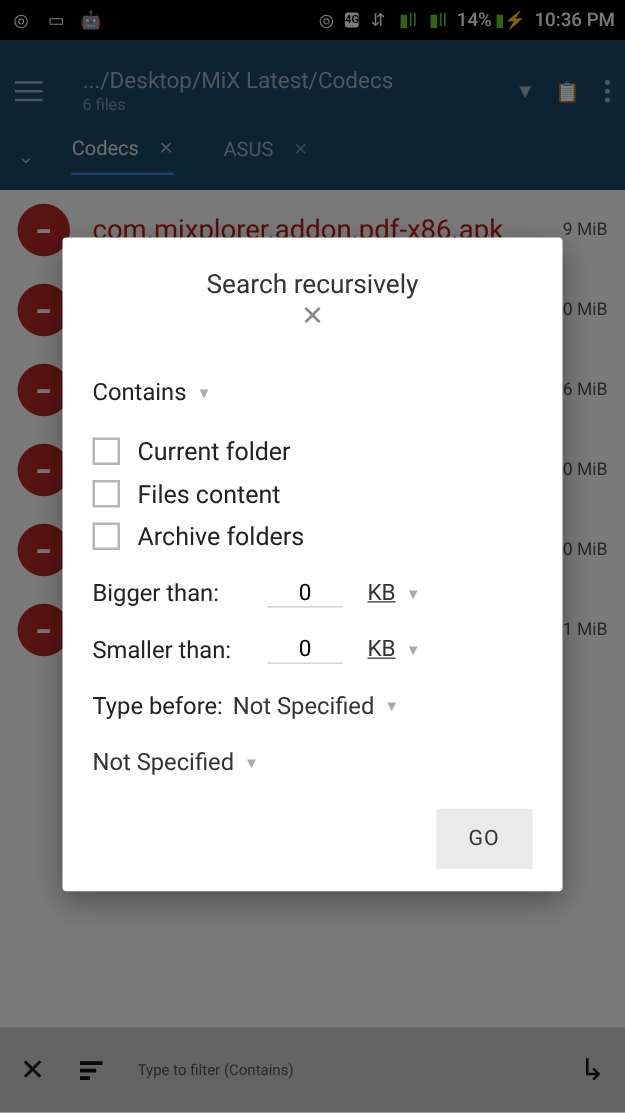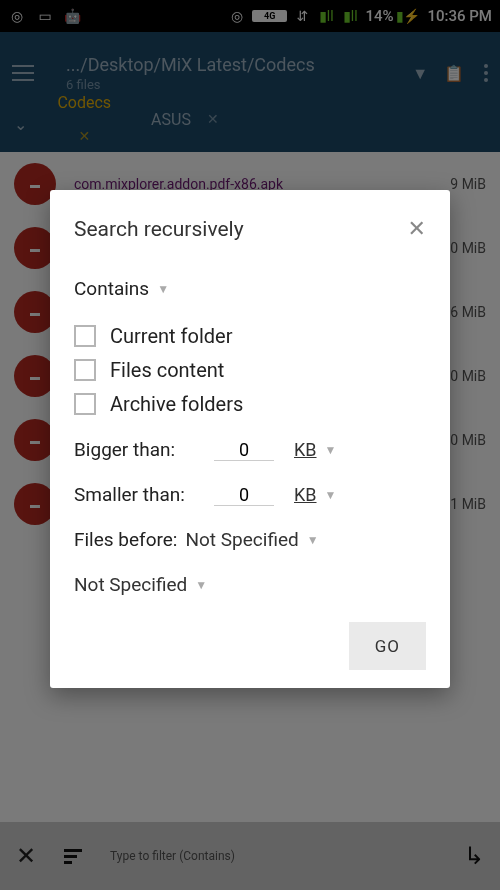--- a/index.html
+++ b/index.html
@@ -4,59 +4,59 @@
   <style>
     * { margin:0; padding:0; box-sizing:border-box; font-family: Roboto, Arial, sans-serif; }
     body { width:500px; height:890px; position:relative; overflow:hidden; background:#e0e0e0; }
     
     .statusbar { position:absolute; top:0; left:0; right:0; height:32px; background:#000; color:#fff; display:flex; align-items:center; padding:0 8px; font-size:14px; }
     .statusbar .left { display:flex; gap:10px; align-items:center; }
     .statusbar .right { margin-left:auto; display:flex; gap:6px; align-items:center; }
     .sb-icon { width:18px; height:18px; display:inline-flex; align-items:center; justify-content:center; }
     .battery-text { font-size:15px; font-weight:500; }
     .time-text { font-size:15px; font-weight:500; margin-left:4px; }
-    .badge4g { background:#fff; color:#000; font-size:9px; font-weight:bold; padding:1px 12px; border-radius:2px; }
+    .badge4g { background:#fff; color:#000; font-size:9px; font-weight:bold; padding:1px 0; border-radius:2px; }
     
     .appbar { position:absolute; top:32px; left:0; right:0; height:120px; background:#1c4a6a; }
     .appbar-top { display:flex; align-items:center; padding:14px 12px 0 12px; height:68px; }
     .menu-btn { width:36px; height:36px; display:flex; flex-direction:column; justify-content:center; gap:5px; }
     .menu-btn div { height:2px; background:#9fb4c4; width:22px; }
     .path-area { flex:1; margin-left:18px; color:#9fb4c4; }
     .path-text { font-size:18px; }
     .file-count { font-size:13px; margin-top:2px; color:#7a97ac; }
     .dropdown-arrow { color:#9fb4c4; margin:0 16px; }
     .clipboard-icon { color:#9fb4c4; margin-right:20px; }
     .overflow-icon { color:#9fb4c4; display:flex; flex-direction:column; gap:3px; }
     .overflow-icon div { width:4px; height:4px; background:#9fb4c4; border-radius:50%; }
     .tabs-row { display:flex; align-items:center; padding:0 14px; height:48px; color:#9fb4c4; font-size:16px; }
     .tab-chevron { margin-right:30px; }
     .tab { display:flex; align-items:center; gap:16px; margin-right:40px; padding-bottom:10px; }
-    .tab.active { border-bottom:2px solid #3b82f6; color:#eab308;flex-direction:column; }
+    .tab.active { border-bottom:2px solid #3b82f6; color:#e5e5e5; }
     .tab-close { font-size:14px; opacity:0.7; }
     
     .file-list { position:absolute; top:152px; left:0; right:0; bottom:68px; background:#fff; }
     .file-row { display:flex; align-items:center; height:64px; padding:0 14px; gap:18px; }
     .file-icon { width:42px; height:42px; background:#b82b23; border-radius:50%; position:relative; }
     .file-icon::after { content:"▬"; position:absolute; top:50%; left:50%; transform:translate(-50%,-50%); color:#fff; font-size:10px; }
-    .file-name { font-size:14px; color:#701a75; flex:1; white-space:nowrap; overflow:hidden; }
+    .file-name { font-size:22px; color:#b91c1c; flex:1; white-space:nowrap; overflow:hidden; }
     .file-size { font-size:14px; color:#555; }
     
     .filterbar { position:absolute; bottom:0; left:0; right:0; height:68px; background:#cfcfcf; display:flex; align-items:center; padding:0 16px; gap:28px; }
     .filterbar .x { font-size:24px; color:#222; }
     .filter-icon { display:flex; flex-direction:column; gap:3px; }
     .filter-icon span { display:block; width:18px; height:3px; background:#111; }
     .filter-icon span:nth-child(2){ width:13px; }
     .filter-icon span:nth-child(3){ width:8px; }
     .filter-placeholder { font-size:12px; color:#555; flex:1; }
     .send-icon { font-size:24px; color:#111; }
     
     .scrim { position:absolute; inset:0; background:rgba(0,0,0,0.52); }
     
     .dialog { position:absolute; left:50px; right:50px; top:190px; background:#fff; border-radius:3px; padding:26px 24px 18px 24px; box-shadow:0 8px 24px rgba(0,0,0,0.35); }
-    .dialog-header { display:flex; align-items:center; margin-bottom:36px; }
+    .dialog-header { display:flex; align-items:center; margin-bottom:36px;flex-direction:column; }
     .dialog-title { font-size:21px; color:#333; flex:1; }
     .dialog-close { font-size:22px; color:#888; cursor:pointer; }
     .search-row { display:flex; align-items:center; margin-bottom:24px; }
     .match-label { font-size:19px; color:#222; }
     .mini-arrow { color:#aaa; margin-left:8px; font-size:12px; margin-right:14px; }
     .search-input { flex:1; border:none; border-bottom:2px solid #1e9bd6; font-size:19px; padding:4px 0; outline:none; }
     .search-input::placeholder { color:#999; }
     .check-row { display:flex; align-items:center; margin:10px 0; }
     .check-box { width:22px; height:22px; border:2px solid #b5b5b5; margin-right:14px; }
     .check-label { font-size:20px; color:#222; }
@@ -201,21 +201,21 @@
   </div>
 
   <div class="size-row">
     <span class="size-label">Smaller than:</span>
     <input class="size-input" value="0" style="">
     <span class="unit">KB</span>
     <span class="mini-arrow">▼</span>
   </div>
 
   <div class="date-row">
-    <span class="date-label">Files before:</span>
+    <span class="date-label">Type before:</span>
     <span class="date-value">Not Specified</span>
     <span class="mini-arrow">▼</span>
   </div>
 
   <div class="date-row">
     <span class="date-value">Not Specified</span>
     <span class="mini-arrow">▼</span>
   </div>
 
   <div class="go-row">

